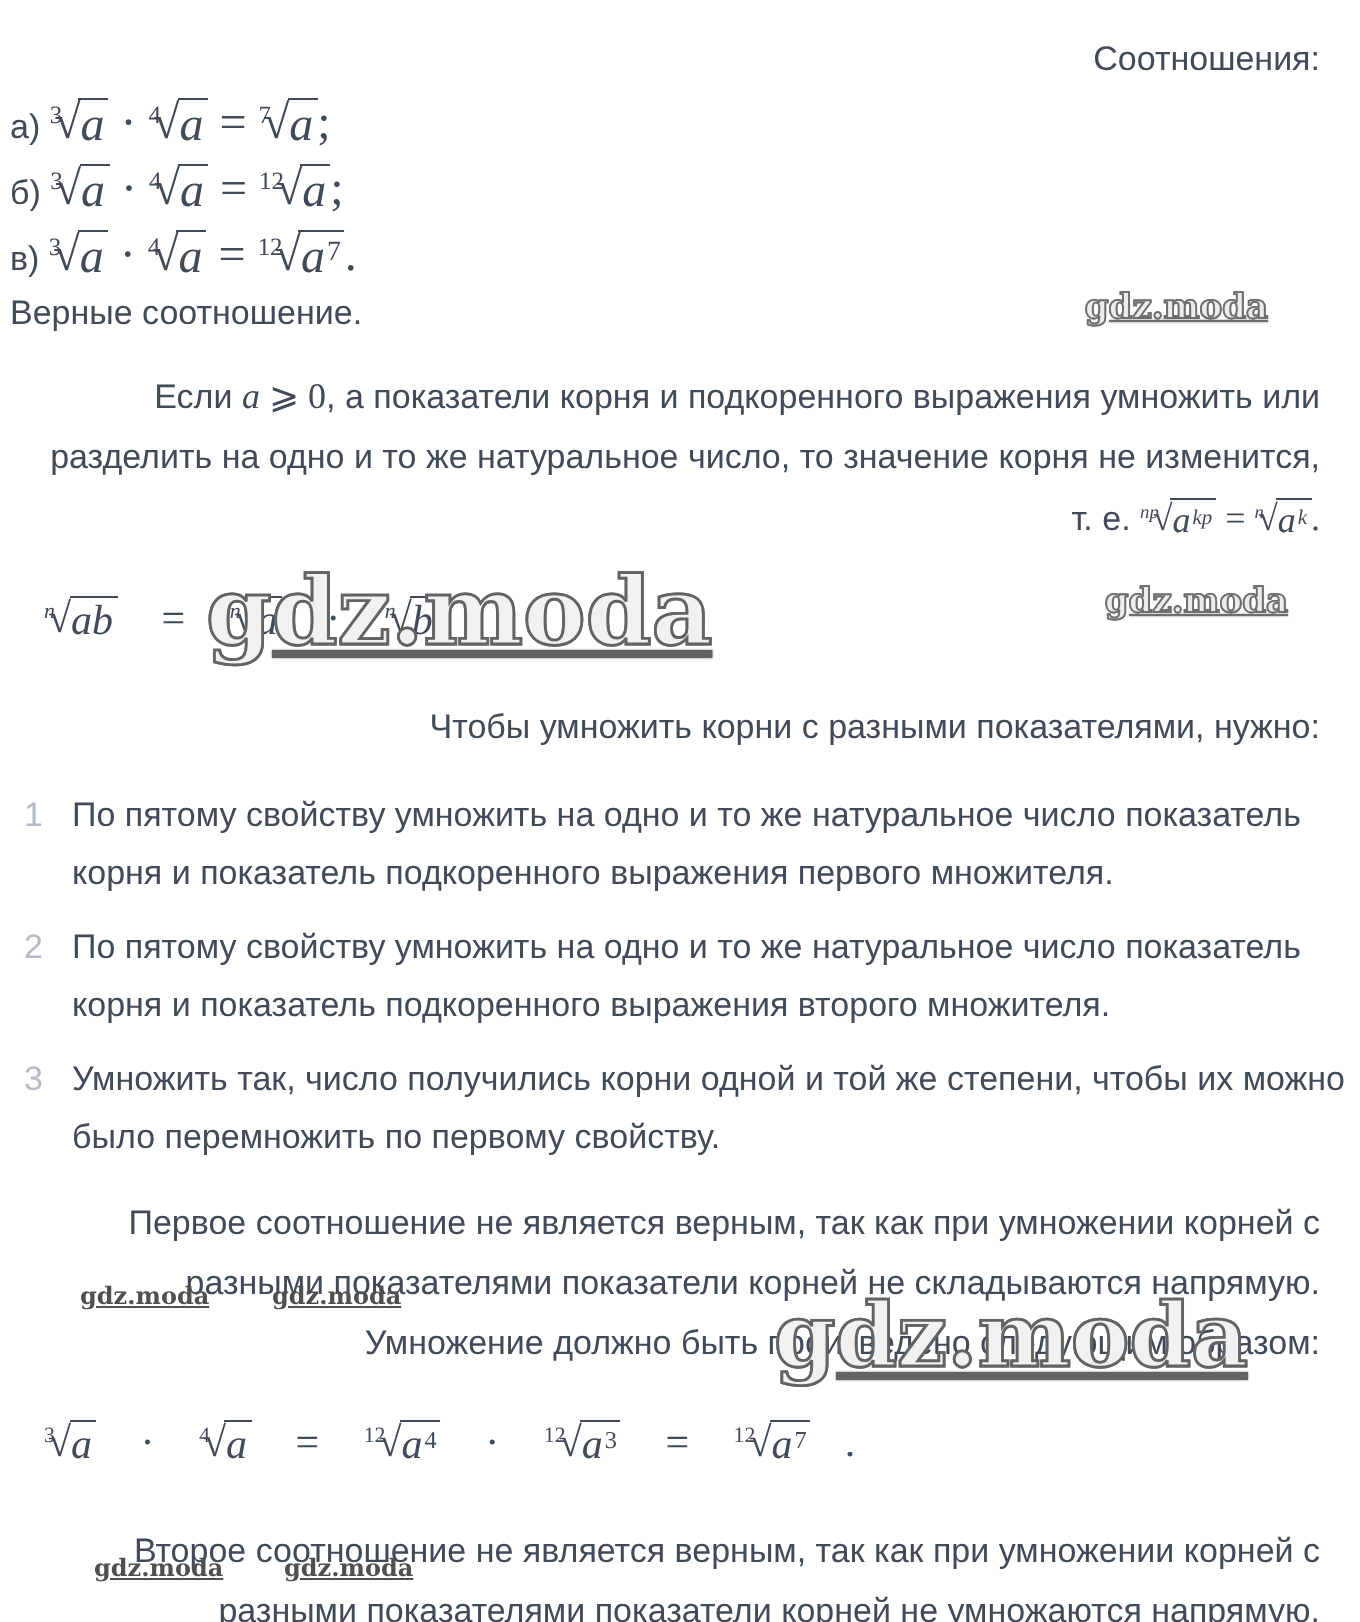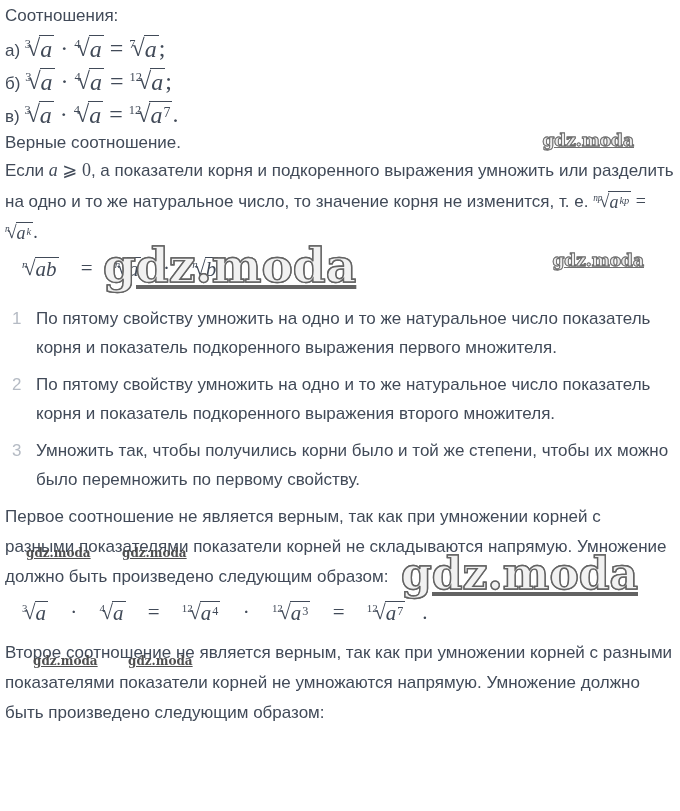--- a/index.html
+++ b/index.html
@@ -2,21 +2,21 @@
 <html><head>
 <meta charset="utf-8">
 <style>
   html,body{margin:0;padding:0;}
   body{
     width:680px;height:811px;overflow:hidden;background:#ffffff;
     font-family:"Liberation Sans","DejaVu Sans",sans-serif;
     color:#414a58;font-size:17px;
   }
   .page{position:relative;width:680px;height:811px;padding:6px 6px 0 5px;box-sizing:border-box;}
-  p{margin:0;}
+  p{margin:14px;text-align:right;}
   .title{line-height:20px;margin-bottom:6px;}
   .rel{line-height:33px;height:33px;white-space:nowrap;}
   .heading-row{position:relative;line-height:24px;height:24px;}
   .para{line-height:30px;position:relative;}
   .formula-line{position:relative;height:46px;line-height:40px;white-space:nowrap;}
   .steps-intro{line-height:30px;}
   ol.steps{list-style:none;margin:10px 0 2px 0;padding:0;}
   ol.steps li{position:relative;padding-left:31px;line-height:29px;margin-bottom:8px;}
   ol.steps .num{position:absolute;left:7px;top:0;color:#b5bbc4;}
   
@@ -64,33 +64,34 @@
 
   <p class="para">Если <span class="mvar mt">a</span><span class="mser mt"> ⩾ 0</span>, а показатели корня и подкоренного выражения умножить или разделить на одно и то же натуральное число, то значение корня не изменится, т. е. <span class="root mt"><span class="ridx it">np</span><span class="rsign">√</span><span class="rbody"><span class="rvar">a</span><span class="rexp it">kp</span></span></span><span class="mser mt"> = </span><span class="root mt"><span class="ridx it">n</span><span class="rsign">√</span><span class="rbody"><span class="rvar">a</span><span class="rexp it">k</span></span></span><span class="mser mt">.</span></p>
 
 
   <div class="formula-line">
     <span><span class="root mt"><span class="ridx it">n</span><span class="rsign">√</span><span class="rbody"><span class="rvar">ab</span></span></span><span class="mser mt"> = </span><span class="root mt"><span class="ridx it">n</span><span class="rsign">√</span><span class="rbody"><span class="rvar">a</span></span></span><span class="mser mt"> · </span><span class="root mt"><span class="ridx it">n</span><span class="rsign">√</span><span class="rbody"><span class="rvar">b</span></span></span><span class="mser mt">.</span></span>
     <span class="wm wm-big wm-prod-big">gdz.moda</span>
     <span class="wm wm-md wm-prod-right">gdz.moda</span>
   </div>
 
+  <p class="steps-intro">Чтобы умножить корни с разными показателями, нужно:</p>
 
   <ol class="steps">
     <li>
       <span class="num">1</span>
       <span>По пятому свойству умножить на одно и то же натуральное число показатель корня и показатель подкоренного выражения первого множителя.</span>
     </li>
     <li>
       <span class="num">2</span>
       <span>По пятому свойству умножить на одно и то же натуральное число показатель корня и показатель подкоренного выражения второго множителя.</span>
     </li>
     <li>
       <span class="num">3</span>
-      <span>Умножить так, чтобы получились корни было и той же степени, чтобы их можно было перемножить по первому свойству.</span>
+      <span>Умножить так, число получились корни одной и той же степени, чтобы их можно было перемножить по первому свойству.</span>
     </li>
   </ol>
 
   <p class="para">
     <span>Первое соотношение не является верным, так как при умножении корней с разными показателями показатели корней не складываются напрямую. Умножение должно быть произведено следующим образом:</span>
     <span class="wm wm-sm wm-p1-a">gdz.moda</span>
     <span class="wm wm-sm wm-p1-b">gdz.moda</span>
     <span class="wm wm-big wm-p1-big">gdz.moda</span>
   </p>
 

